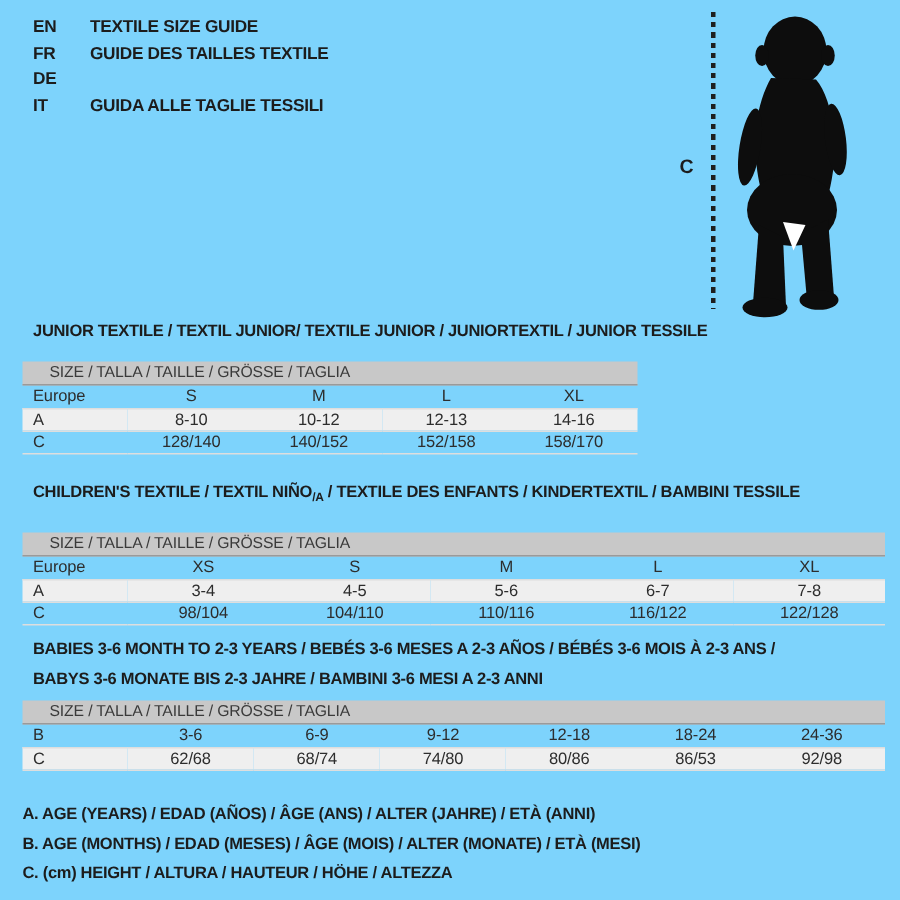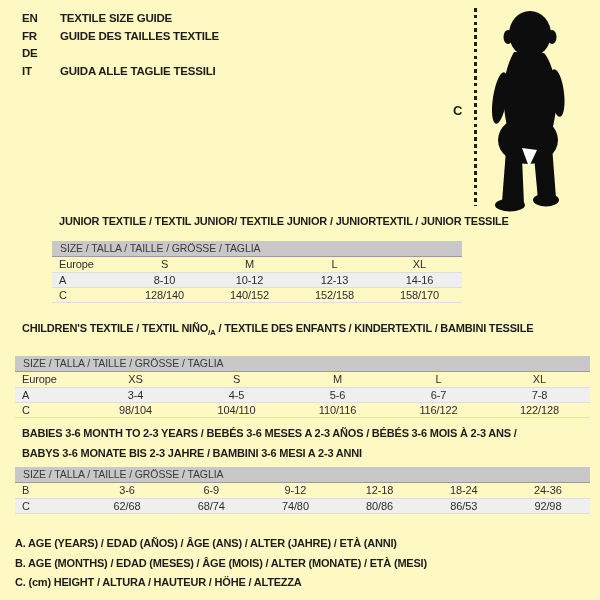--- a/index.html
+++ b/index.html
@@ -1,48 +1,48 @@
 <!DOCTYPE html>
 <html><head>
 <meta charset="utf-8">
 <style>
   * { margin:0; padding:0; box-sizing:border-box; }
   html,body { background:#ffffff; }
   .page {
-    position:relative; width:600px; height:600px; background:#fef9c3;
+    position:relative; width:600px; height:600px; background:#7dd3fc;
     font-family:"Liberation Sans","DejaVu Sans",sans-serif; color:#1c1c1c; overflow:hidden;
   }
 
   
   .lang { position:absolute; left:22px; top:10px; }
   .lang-row { display:flex; font-weight:bold; font-size:11.5px; line-height:17.6px; letter-spacing:-0.2px; }
   .lang-code { width:38px; }
 
   
   .measure-line {
     position:absolute; left:474px; top:8px; width:3px; height:198px;
     background:repeating-linear-gradient(to bottom,#1f1f1f 0px,#1f1f1f 3.5px,transparent 3.5px,transparent 6.8px);
   }
   .measure-label { position:absolute; left:453px; top:103px; font-weight:bold; font-size:13px; }
   .baby { position:absolute; left:484px; top:10px; }
 
   
   .tbl { position:absolute; left:15px; }
   .tbl-title { font-weight:bold; font-size:11px; letter-spacing:-0.2px; margin-left:7px; white-space:nowrap; line-height:12px; }
-  .tbl1 { top:215px; width:410px;margin-left:37px; }
+  .tbl1 { top:215px; width:410px; }
   .tbl1 .tbl-title { margin-bottom:14px; }
   .tbl2 { top:322px; width:575px; }
   .tbl2 .tbl-title { margin-bottom:17px; }
   .tbl3 { top:424px; width:575px; }
   .tbl3 .tbl-title { line-height:19.5px; margin-bottom:4px; }
   .sub { font-size:8px; vertical-align:sub; }
 
   .size-bar {
     height:16px; line-height:15px; background:#c8c8c8; border-bottom:1px solid #9a9a9a;
-    padding-left:8px; font-size:10.5px; color:#3a3a3a; letter-spacing:-0.1px;
+    padding-left:18px; font-size:10.5px; color:#3a3a3a; letter-spacing:-0.1px;
   }
   table.grid { width:100%; border-collapse:collapse; table-layout:fixed; }
   .grid td {
     height:15px; font-size:11px; color:#2d2d2d; text-align:center;
     border-bottom:1px solid #dedede; letter-spacing:-0.1px; white-space:nowrap;
   }
   .grid td.lab { text-align:left; padding-left:7px; }
   .grid tr.alt { background:#efefef; }
 
   

